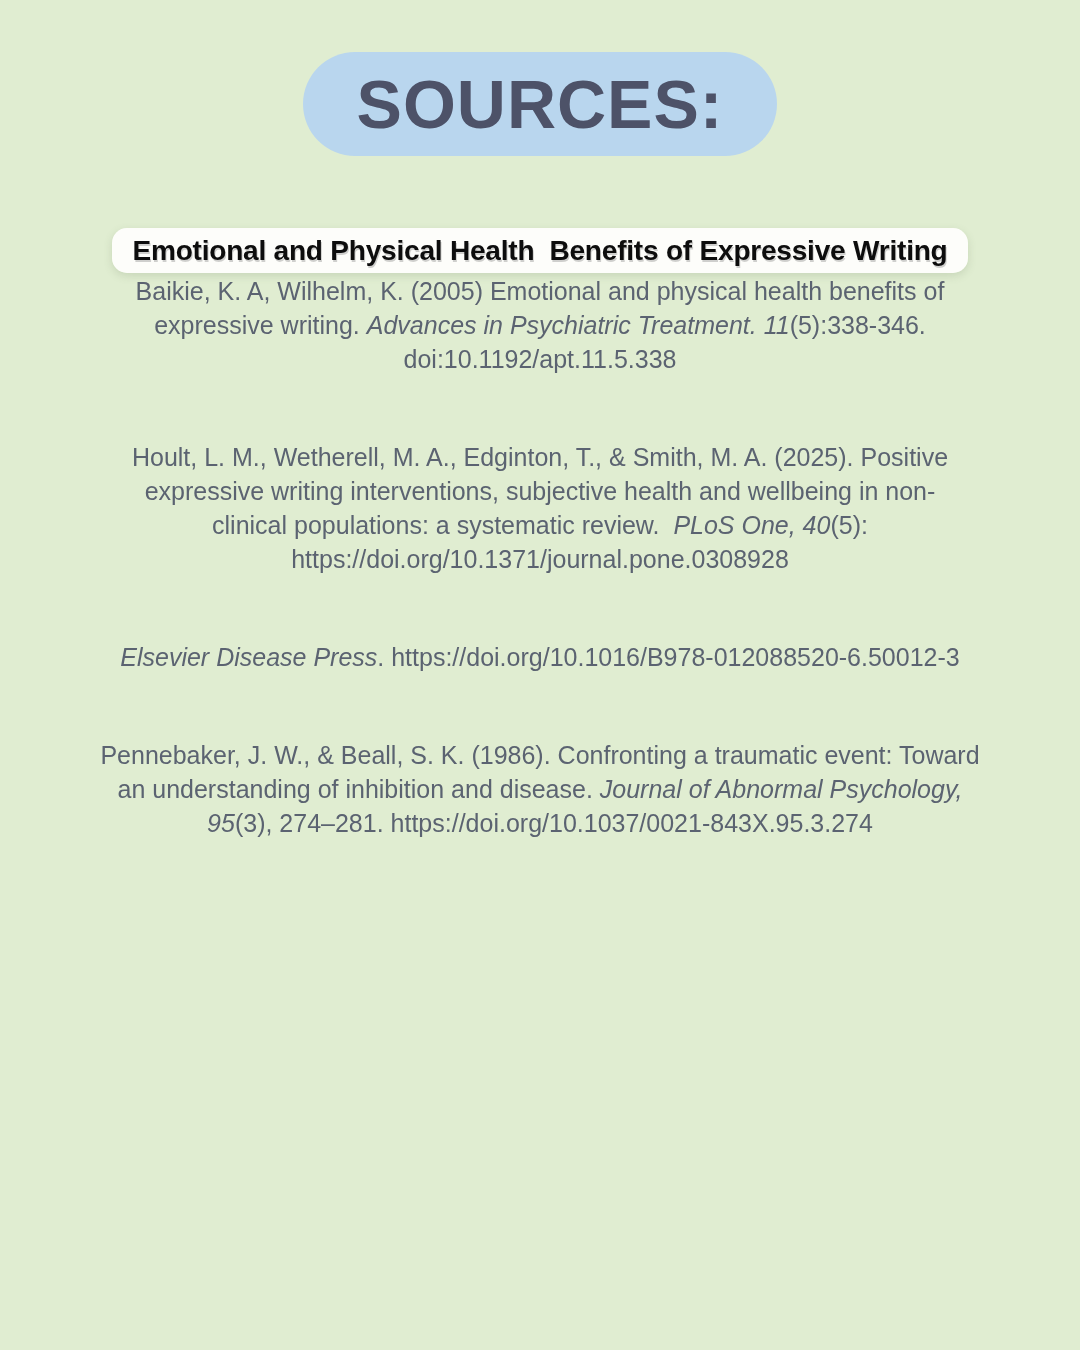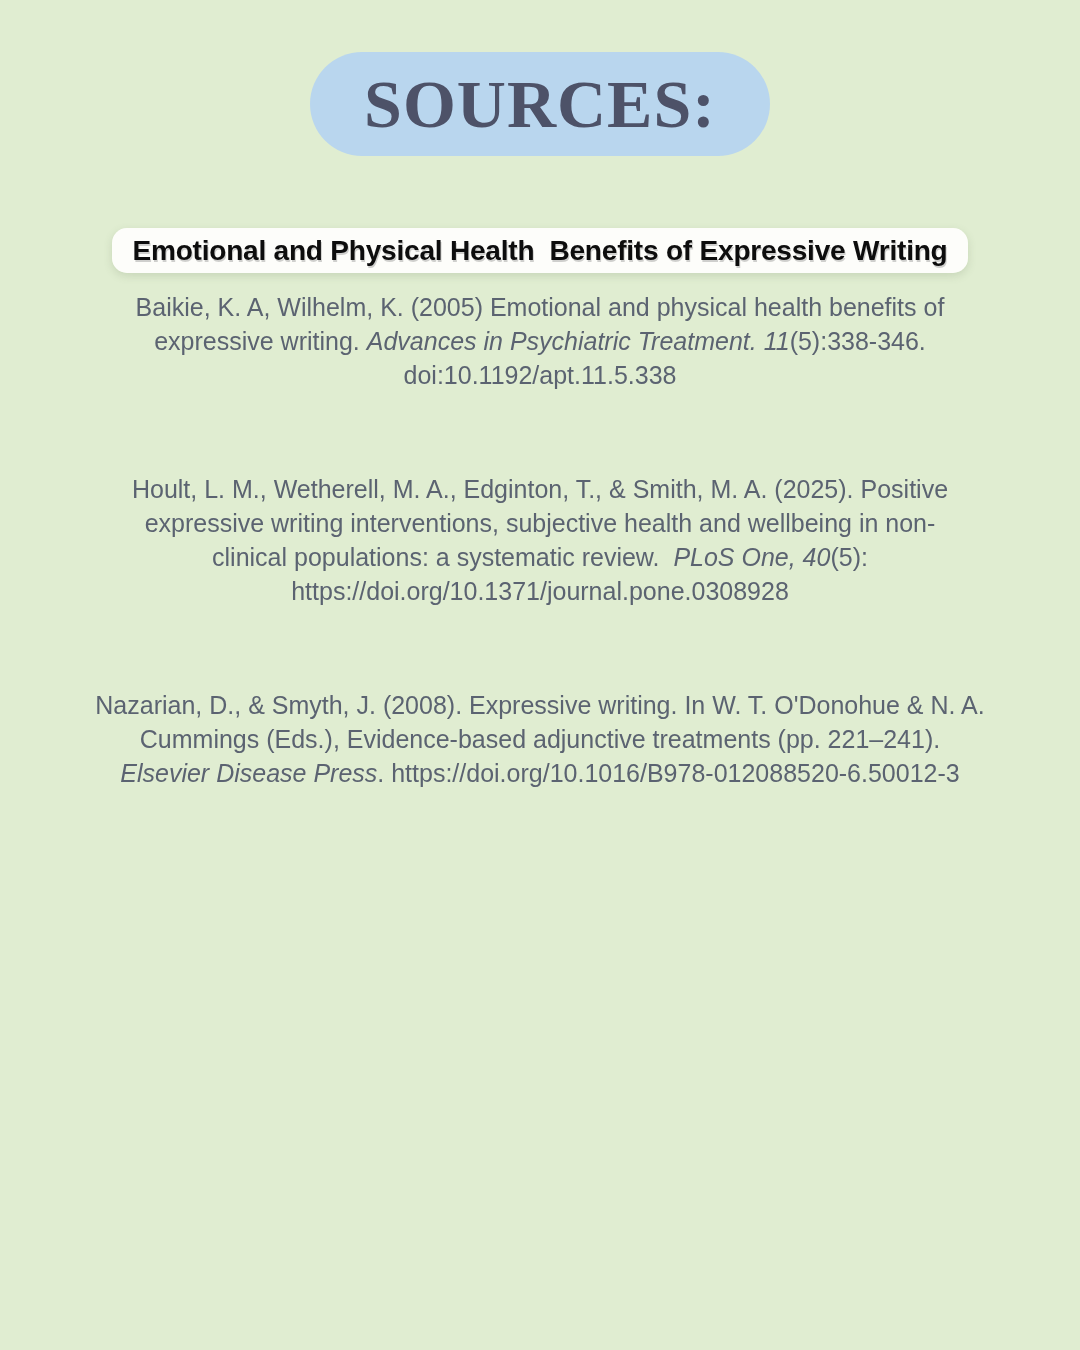--- a/index.html
+++ b/index.html
@@ -23,21 +23,21 @@
 
   .header-pill {
     width: fit-content;
     margin: 52px auto 0;
     background: var(--pill);
     border-radius: 64px;
     padding: 14px 54px;
   }
   .header-title {
     display: block;
-    font-family: Liberation Serif, serif;
+    font-family: Liberation Sans, sans-serif;
     font-weight: bold;
     font-size: 68px;
     line-height: 76px;
     letter-spacing: 1px;
     color: var(--pill-text);
   }
 
   .sources {
     display: flex;
     flex-direction: column;
@@ -63,21 +63,21 @@
     padding: 7px 20px;
     border-radius: 15px;
     box-decoration-break: clone;
     -webkit-box-decoration-break: clone;
     white-space: pre-wrap;
     box-shadow: 0 3px 9px rgba(90, 110, 80, 0.18);
     text-shadow: 1px 1.5px 0 rgba(0, 0, 0, 0.18);
   }
 
   .citation {
-    margin: 16px auto 0;
+    margin: 0 auto 0;
     max-width: 1030px;
     text-align: center;
     white-space: pre-wrap;
     font-size: 25px;
     line-height: 34px;
     color: var(--body-text);
   }
   .citation em { }
 </style>
 </head>
@@ -103,22 +103,23 @@
     </section>
 
     <section class="source">
       <p class="citation"><span>Hoult, L. M., Wetherell, M. A., Edginton, T., &amp; Smith, M. A. (2025). Positive
 expressive writing interventions, subjective health and wellbeing in non-
 clinical populations: a systematic review.  </span><em>PLoS One, 40</em><span>(5):
 https://doi.org/10.1371/journal.pone.0308928</span></p>
     </section>
 
     <section class="source">
-      <p class="citation"><span>Nazarian, D., &amp; Smyth, J. (2008). Expressive writing. In W. T. O'Donohue &amp; N. A.
-Cummings (Eds.), Evidence-based adjunctive treatments (pp. 221–241).
-</span><em>Elsevier Disease Press</em><span>. https://doi.org/10.1016/B978-012088520-6.50012-3</span></p>
+      <p class="citation"><em>Elsevier Disease Press</em><span>. https://doi.org/10.1016/B978-012088520-6.50012-3</span></p>
     </section>
 
     <section class="source">
+      <p class="citation"><span>Pennebaker, J. W., &amp; Beall, S. K. (1986). Confronting a traumatic event: Toward
+an understanding of inhibition and disease. </span><em>Journal of Abnormal Psychology,
+95</em><span>(3), 274–281. https://doi.org/10.1037/0021-843X.95.3.274</span></p>
     </section>
 
   </main>
 </div>
 
 </body></html>

